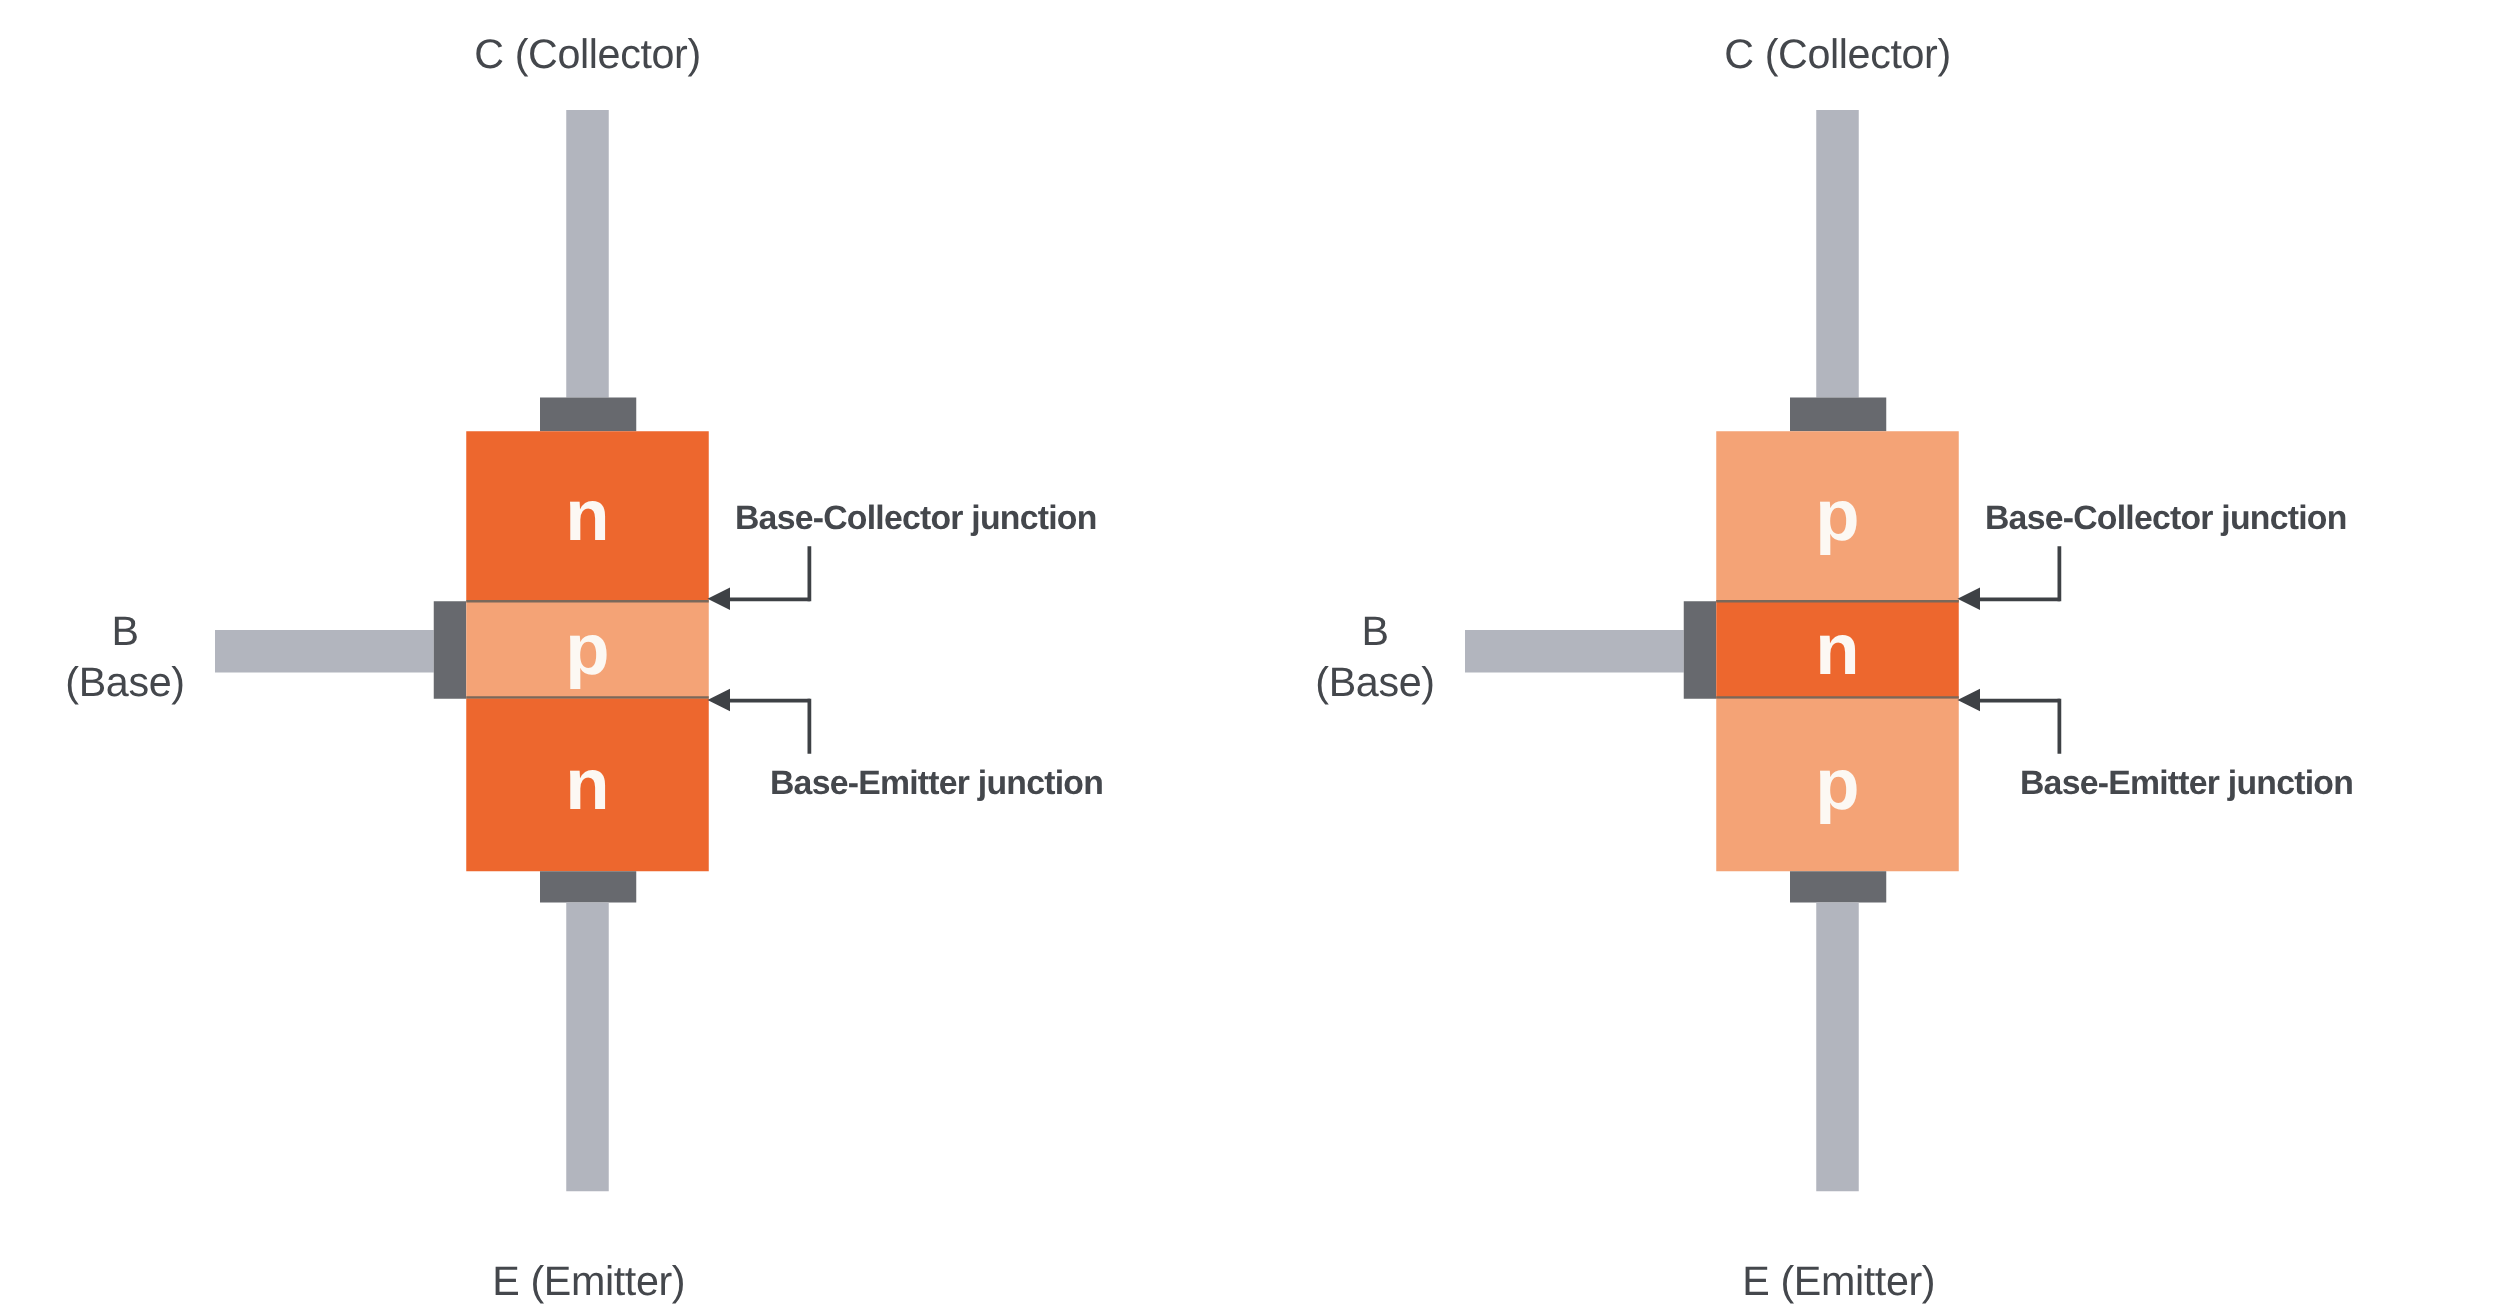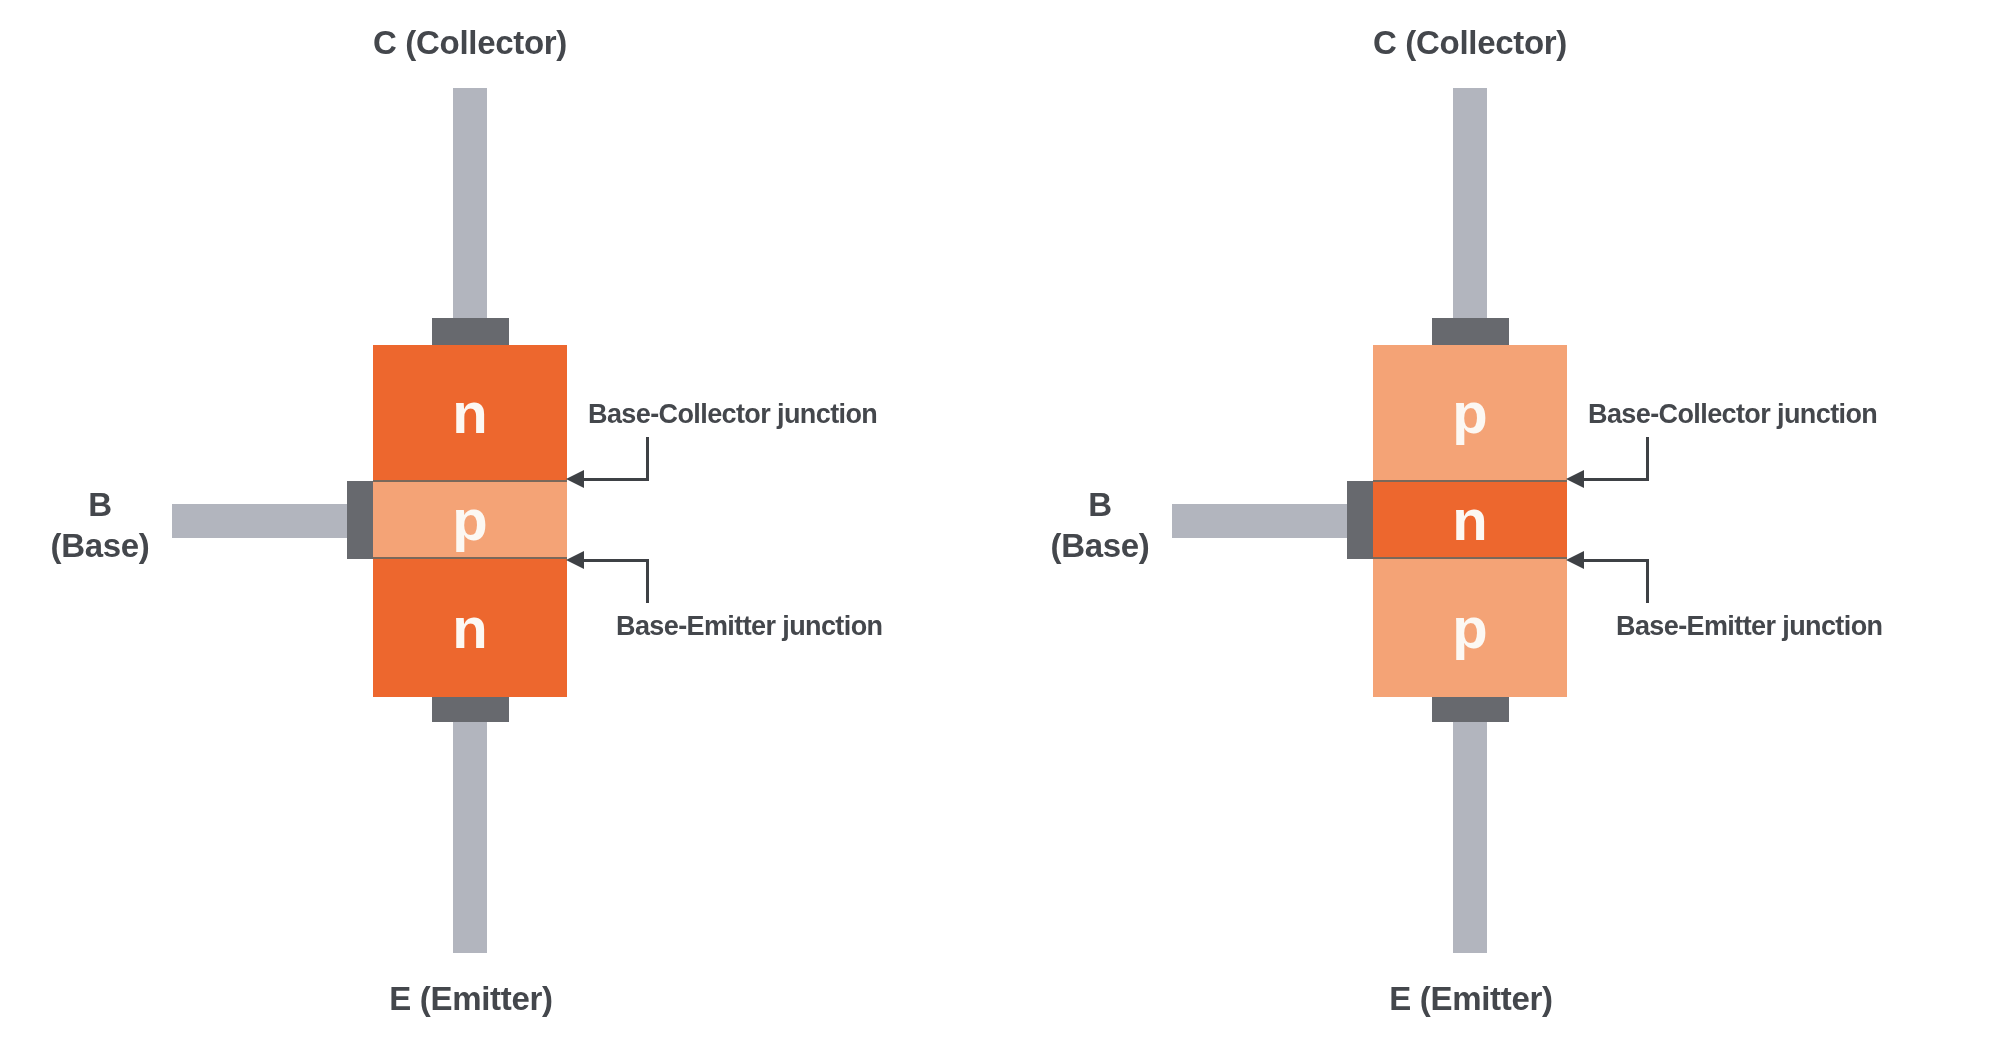--- a/index.html
+++ b/index.html
@@ -5,25 +5,25 @@
   * { margin:0; padding:0; box-sizing:border-box; }
   html,body { width:2000px; height:1044px; background:var(--background,#fff);
               font-family:"Liberation Sans", sans-serif; }
   .stage { position:relative; width:2000px; height:1044px; overflow:hidden; }
   .diagram { position:absolute; top:0; width:1000px; height:1044px; }
   .diagram.left  { left:0; }
   .diagram.right { left:1000px; }
 
   .terminal-label {
     position:absolute; width:400px; text-align:center;
-    font-size:33px; font-weight:700; color:var(--label-text);
+    font-size:33px; font-weight:400; color:var(--label-text);
     letter-spacing:-0.3px;
   }
   .collector-label { left:270px; top:24px; }
-  .emitter-label   { left:271px; top:980px; }
+  .emitter-label   { left:271px; top:1006px; }
   .base-label      { left:0px;  top:484px; width:200px; line-height:41px; }
 
   .lead { position:absolute; background:var(--lead-gray); }
   .collector-lead { left:453px; top:88px;  width:34px; height:230px; }
   .emitter-lead   { left:453px; top:722px; width:34px; height:231px; }
   .base-lead      { left:172px; top:504px; width:175px; height:34px; }
 
   .pad { position:absolute; background:var(--pad-gray); }
   .collector-pad { left:432px; top:318px; width:77px; height:27px; }
   .emitter-pad   { left:432px; top:697px; width:77px; height:25px; }

